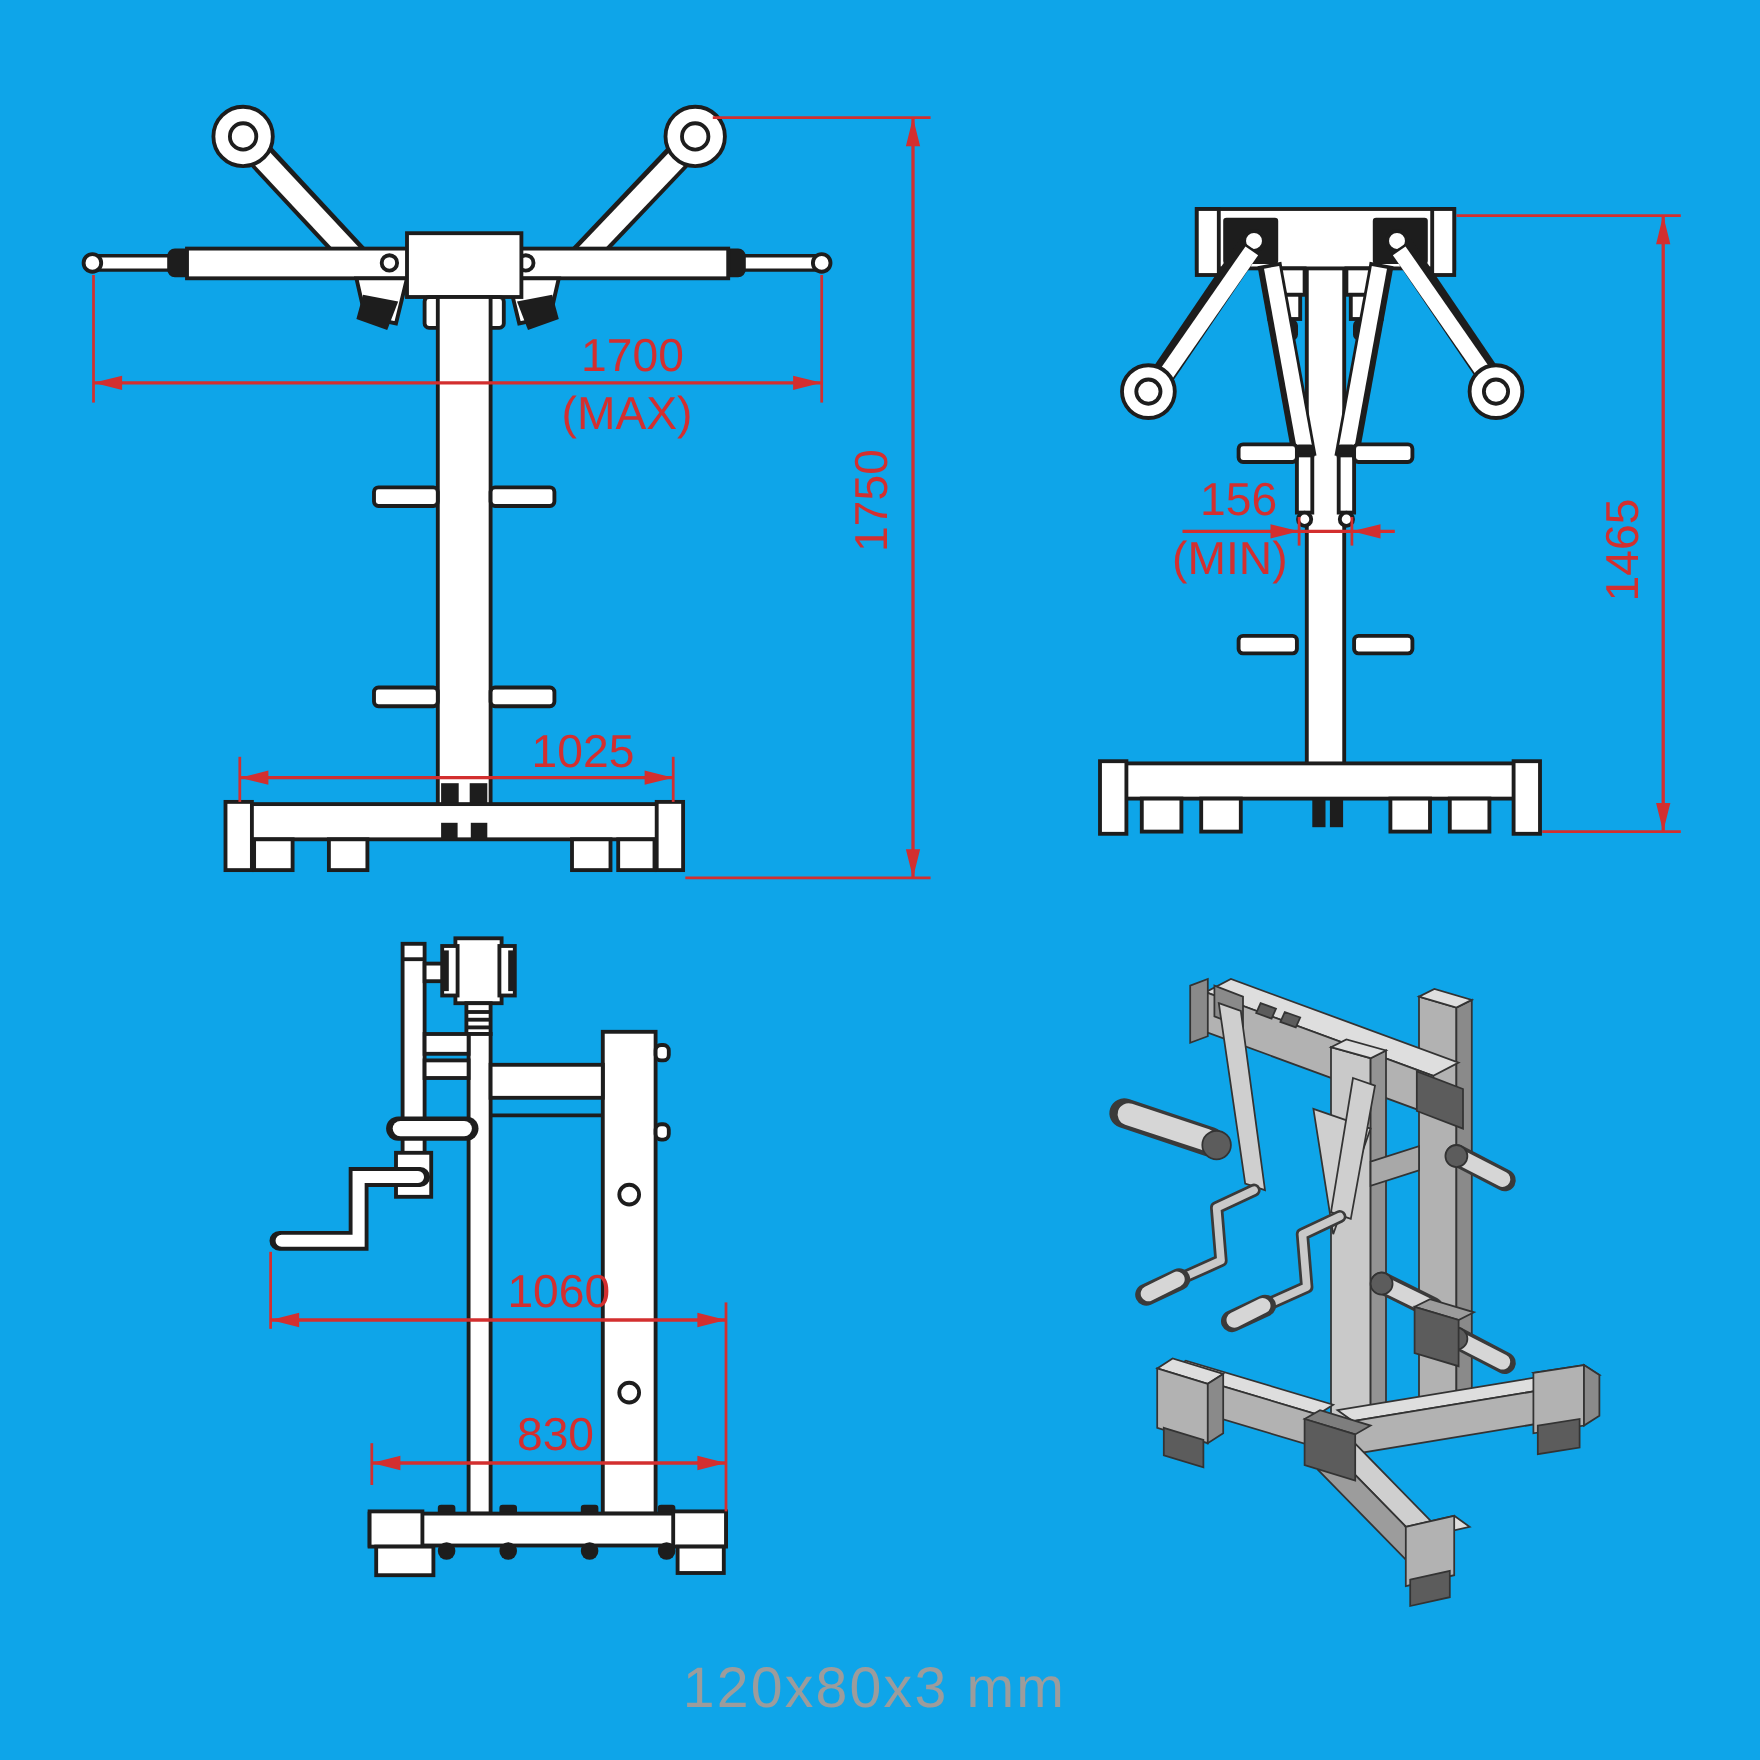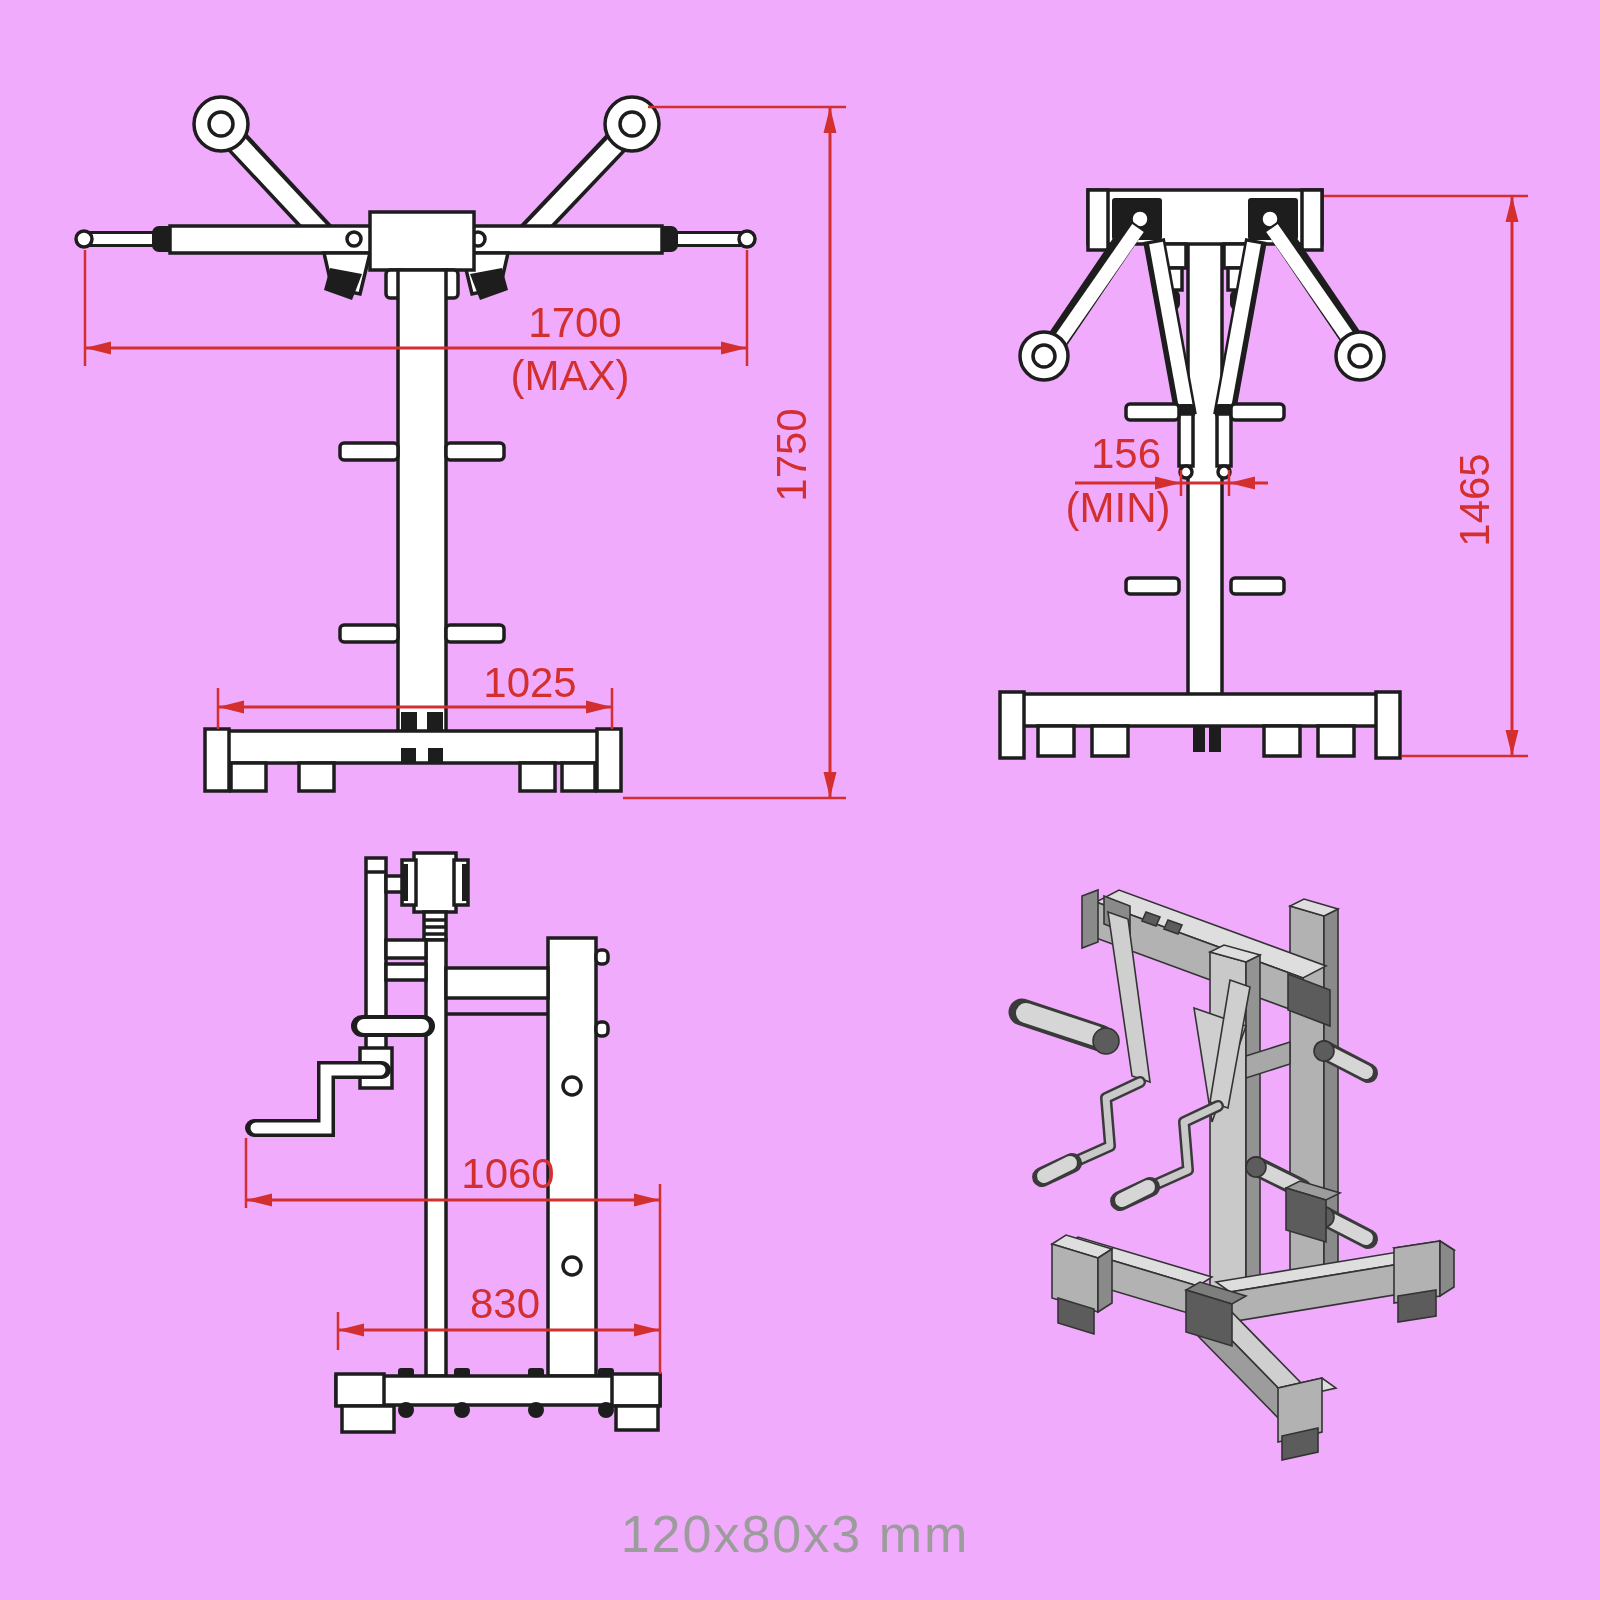--- a/index.html
+++ b/index.html
@@ -1,16 +1,16 @@
 <!DOCTYPE html>
 <html><head>
 <meta charset="utf-8">
 <style>
   html,body{margin:0;padding:0;background:#ffffff;}
-  #stage{position:relative;width:1600px;height:1600px;background:#f0abfc;overflow:hidden;
+  #stage{position:relative;width:1600px;height:1600px;background:#0ea5e9;overflow:hidden;
          font-family:"Liberation Sans", sans-serif;}
   svg{position:absolute;left:0;top:0;}
   
   .ln  {stroke:#1d1d1d;stroke-width:3.5;fill:none;}
   .lnf {stroke:#1d1d1d;stroke-width:3.5;fill:#ffffff;}
   .blk {fill:#1d1d1d;stroke:none;}
   .u26 {stroke:#1d1d1d;stroke-width:26;fill:none;}
   .o18 {stroke:#ffffff;stroke-width:18;fill:none;}
   .u22 {stroke:#1d1d1d;stroke-width:22;fill:none;}
   .o14 {stroke:#ffffff;stroke-width:14;fill:none;}

